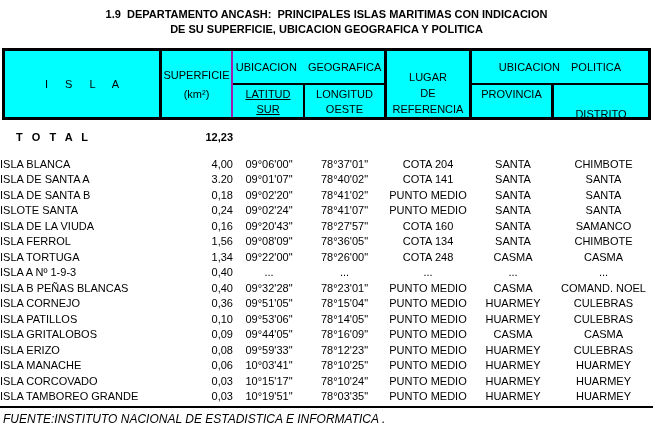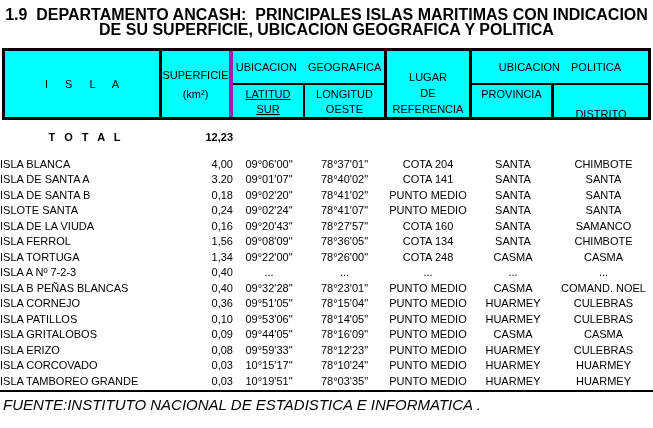--- a/index.html
+++ b/index.html
@@ -1,29 +1,29 @@
 <!DOCTYPE html>
 <html><head>
 <meta charset="utf-8">
 <style>
   * { margin:0; padding:0; box-sizing:border-box; }
   html,body { width:653px; height:428px; background:#ffffff; color:#000;
     font-family:"Liberation Sans", sans-serif; overflow:hidden; }
 
-  .title { text-align:center; font-weight:bold; font-size:16px; line-height:15px;
+  .title { text-align:center; font-weight:bold; font-size:11px; line-height:15px;
     padding-top:7px; white-space:pre-wrap; }
 
   
   .hdrbox { margin:11px 2px 0 2px; width:649px; border:3px solid #000; }
   .hdr { display:grid; background:#00ffff;
     grid-template-columns:157px 71px 72px 79px 88px 82px 94px;
     grid-template-rows:34px 32px; font-size:11px; }
   .hc { display:flex; align-items:center; justify-content:center; text-align:center; }
   .c-isla    { grid-row:1/3; grid-column:1; border-right:3px solid #000; letter-spacing:7px; padding-left:7px; }
-  .c-sup     { grid-row:1/3; grid-column:2; border-right:4px solid #a21caf; flex-direction:column; gap:7px; }
+  .c-sup     { grid-row:1/3; grid-column:2; border-right:2px solid #a21caf; flex-direction:column; gap:7px; }
   .c-geo     { grid-row:1;   grid-column:3/5; border-bottom:2px solid #000; word-spacing:8px; }
   .c-lat     { grid-row:2;   grid-column:3; border-right:2px solid #000; flex-direction:column; align-items:center; justify-content:flex-start; padding-top:2px; line-height:15px;text-decoration:underline; }
   .c-lon     { grid-row:2;   grid-column:4; flex-direction:column; align-items:center; justify-content:flex-start; padding-top:2px; line-height:15px;border-radius:7px; }
   .c-geo, .c-lat, .c-lon { }
   .c-lugar   { grid-row:1/3; grid-column:5; border-left:3px solid #000; border-right:3px solid #000;
                flex-direction:column; justify-content:flex-end; padding-top:5px; line-height:16px; }
   .c-pol     { grid-row:1;   grid-column:6/8; border-bottom:2px solid #000; word-spacing:8px; }
   .c-prov    { grid-row:2;   grid-column:6; border-right:3px solid #000; align-items:flex-start; padding-top:3px; }
   .c-dist    { grid-row:2;   grid-column:7; align-items:flex-start; padding-top:3px;margin-top:20px; }
 
@@ -32,25 +32,25 @@
   table.body td { height:15.5px; line-height:15.5px; font-size:11px; padding:0;
     vertical-align:middle; overflow:hidden; white-space:nowrap; }
   td.name { width:162px; padding-left:6px; text-align:left; }
   td.sup  { width:71px;  padding-right:5px; text-align:right; }
   td.lat  { width:72px;  text-align:center; }
   td.lon  { width:79px;  text-align:center; }
   td.ref  { width:88px;  text-align:center; }
   td.prov { width:82px;  text-align:center; }
   td.dist { width:99px;  text-align:center; }
   tr.total td { font-weight:bold; }
-  tr.total td.name { letter-spacing:3px; padding-left:10px;text-align:center; }
+  tr.total td.name { letter-spacing:3px; padding-left:16px; }
   tr.spacer td { height:11px; }
 
   .botrule { width:653px; border-top:2px solid #000; margin-top:1px; }
-  .fuente { font-style:italic; font-size:15px; padding:4px 0 0 3px; }
+  .fuente { font-style:italic; font-size:12px; padding:4px 0 0 3px; }
 </style>
 </head>
 <body>
 
 <div class="title"><span>1.9  DEPARTAMENTO ANCASH:  PRINCIPALES ISLAS MARITIMAS CON INDICACION</span>
 <span>DE SU SUPERFICIE, UBICACION GEOGRAFICA Y POLITICA</span></div>
 
 <div class="hdrbox">
   <div class="hdr">
     <div class="hc c-isla">I S L A</div>
@@ -150,21 +150,21 @@
   <tr>
     <td class="name">ISLA TORTUGA</td>
     <td class="sup">1,34</td>
     <td class="lat">09°22'00"</td>
     <td class="lon">78°26'00"</td>
     <td class="ref">COTA 248</td>
     <td class="prov">CASMA</td>
     <td class="dist">CASMA</td>
   </tr>
   <tr>
-    <td class="name">ISLA A Nº 7-2-3</td>
+    <td class="name">ISLA A Nº 1-9-3</td>
     <td class="sup">0,40</td>
     <td class="lat">...</td>
     <td class="lon">...</td>
     <td class="ref">...</td>
     <td class="prov">...</td>
     <td class="dist">...</td>
   </tr>
   <tr>
     <td class="name">ISLA B PEÑAS BLANCAS</td>
     <td class="sup">0,40</td>
@@ -204,20 +204,29 @@
   <tr>
     <td class="name">ISLA ERIZO</td>
     <td class="sup">0,08</td>
     <td class="lat">09°59'33"</td>
     <td class="lon">78°12'23"</td>
     <td class="ref">PUNTO MEDIO</td>
     <td class="prov">HUARMEY</td>
     <td class="dist">CULEBRAS</td>
   </tr>
   <tr>
+    <td class="name">ISLA MANACHE</td>
+    <td class="sup">0,06</td>
+    <td class="lat">10°03'41"</td>
+    <td class="lon">78°10'25"</td>
+    <td class="ref">PUNTO MEDIO</td>
+    <td class="prov">HUARMEY</td>
+    <td class="dist">HUARMEY</td>
+  </tr>
+  <tr>
     <td class="name">ISLA CORCOVADO</td>
     <td class="sup">0,03</td>
     <td class="lat">10°15'17"</td>
     <td class="lon">78°10'24"</td>
     <td class="ref">PUNTO MEDIO</td>
     <td class="prov">HUARMEY</td>
     <td class="dist">HUARMEY</td>
   </tr>
   <tr>
     <td class="name">ISLA TAMBOREO GRANDE</td>

